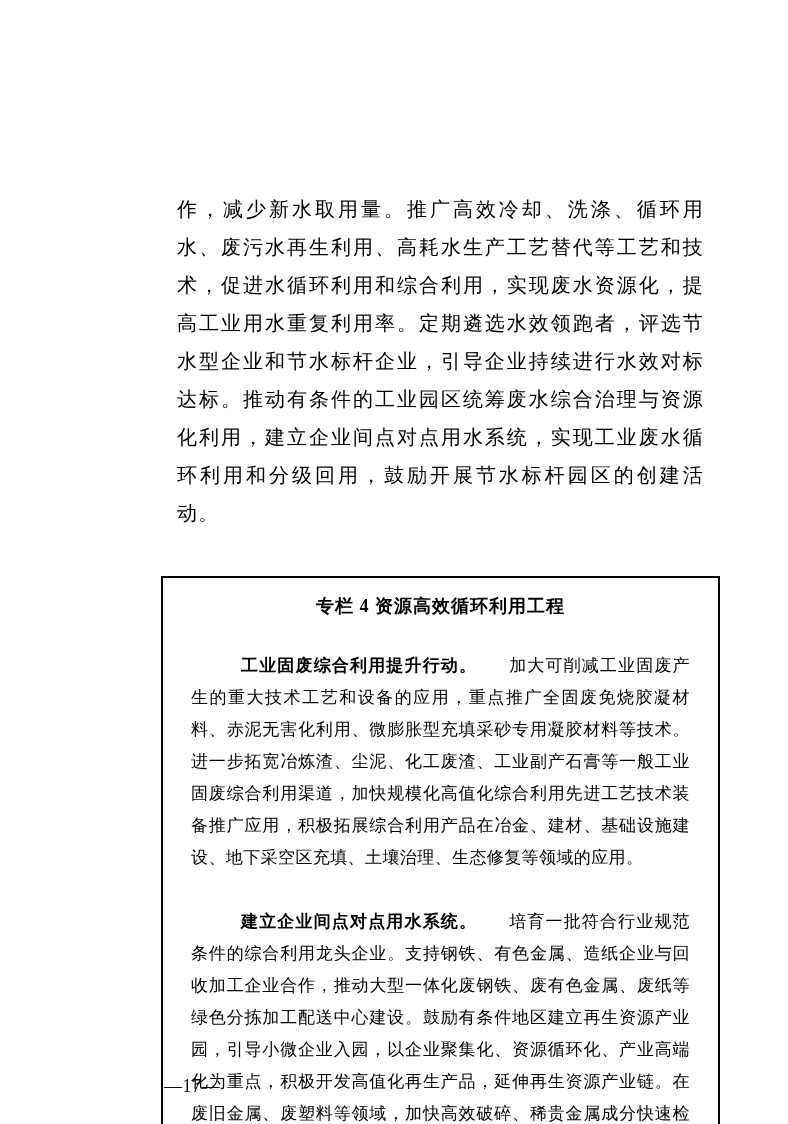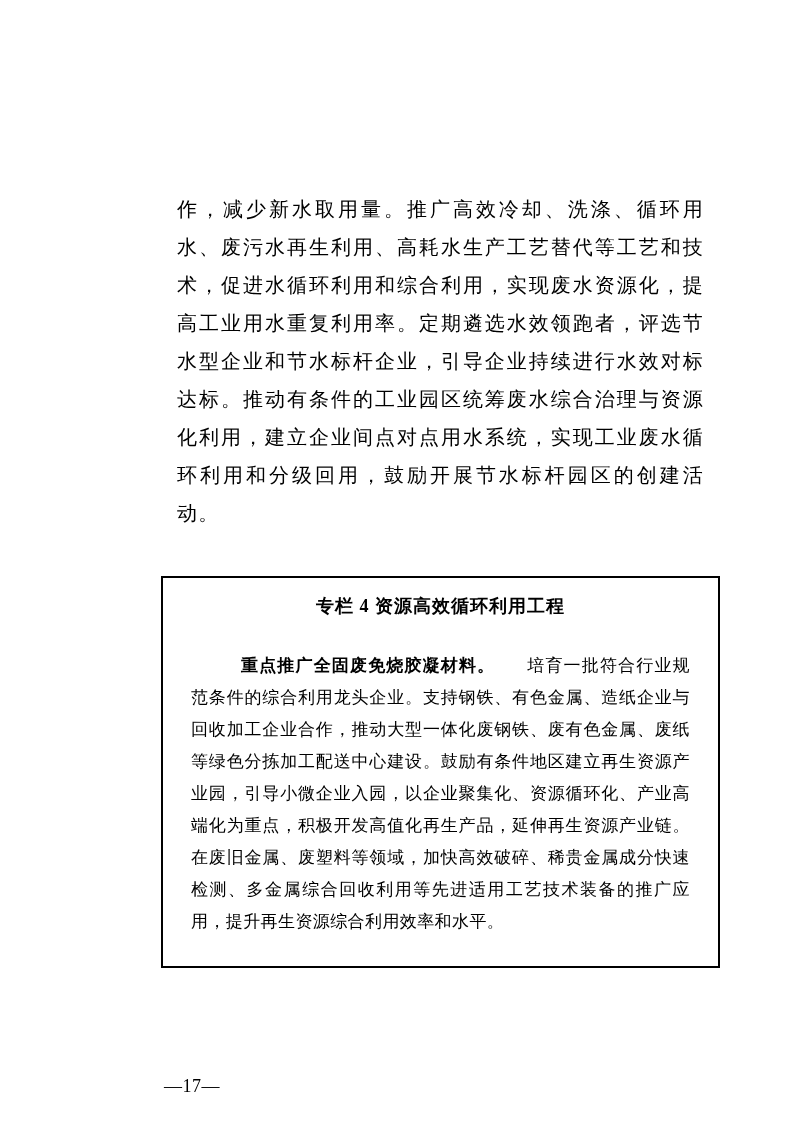--- a/index.html
+++ b/index.html
@@ -76,23 +76,26 @@
 <div class="page">
 
   <div class="content">
 
     <p class="body-paragraph">作，减少新水取用量。推广高效冷却、洗涤、循环用水、废污水再生利用、高耗水生产工艺替代等工艺和技术，促进水循环利用和综合利用，实现废水资源化，提高工业用水重复利用率。定期遴选水效领跑者，评选节水型企业和节水标杆企业，引导企业持续进行水效对标达标。推动有条件的工业园区统筹废水综合治理与资源化利用，建立企业间点对点用水系统，实现工业废水循环利用和分级回用，鼓励开展节水标杆园区的创建活动。</p>
 
     <div class="highlight-box">
 
       <div class="box-title">专栏 4  资源高效循环利用工程</div>
 
+      <p class="box-paragraph">
+        <span class="box-lead">工业固废综合利用提升行动。</span><span>加大可削减工业固废产生的重大技术工艺和设备的应用，重点推广全固废免烧胶凝材料、赤泥无害化利用、微膨胀型充填采砂专用凝胶材料等技术。进一步拓宽冶炼渣、尘泥、化工废渣、工业副产石膏等一般工业固废综合利用渠道，加快规模化高值化综合利用先进工艺技术装备推广应用，积极拓展综合利用产品在冶金、建材、基础设施建设、地下采空区充填、土壤治理、生态修复等领域的应用。</span>
+      </p>
 
       <p class="box-paragraph">
-        <span class="box-lead">重点推广全固废免烧胶凝材料。</span><span>培育一批符合行业规范条件的综合利用龙头企业。支持钢铁、有色金属、造纸企业与回收加工企业合作，推动大型一体化废钢铁、废有色金属、废纸等绿色分拣加工配送中心建设。鼓励有条件地区建立再生资源产业园，引导小微企业入园，以企业聚集化、资源循环化、产业高端化为重点，积极开发高值化再生产品，延伸再生资源产业链。在废旧金属、废塑料等领域，加快高效破碎、稀贵金属成分快速检测、多金属综合回收利用等先进适用工艺技术装备的推广应用，提升再生资源综合利用效率和水平。</span>
+        <span class="box-lead">建立企业间点对点用水系统。</span><span>培育一批符合行业规范条件的综合利用龙头企业。支持钢铁、有色金属、造纸企业与回收加工企业合作，推动大型一体化废钢铁、废有色金属、废纸等绿色分拣加工配送中心建设。鼓励有条件地区建立再生资源产业园，引导小微企业入园，以企业聚集化、资源循环化、产业高端化为重点，积极开发高值化再生产品，延伸再生资源产业链。在废旧金属、废塑料等领域，加快高效破碎、稀贵金属成分快速检测、多金属综合回收利用等先进适用工艺技术装备的推广应用，提升再生资源综合利用效率和水平。</span>
       </p>
 
 
     </div>
 
   </div>
 
   <div class="page-number">—17—</div>
 
 </div>

